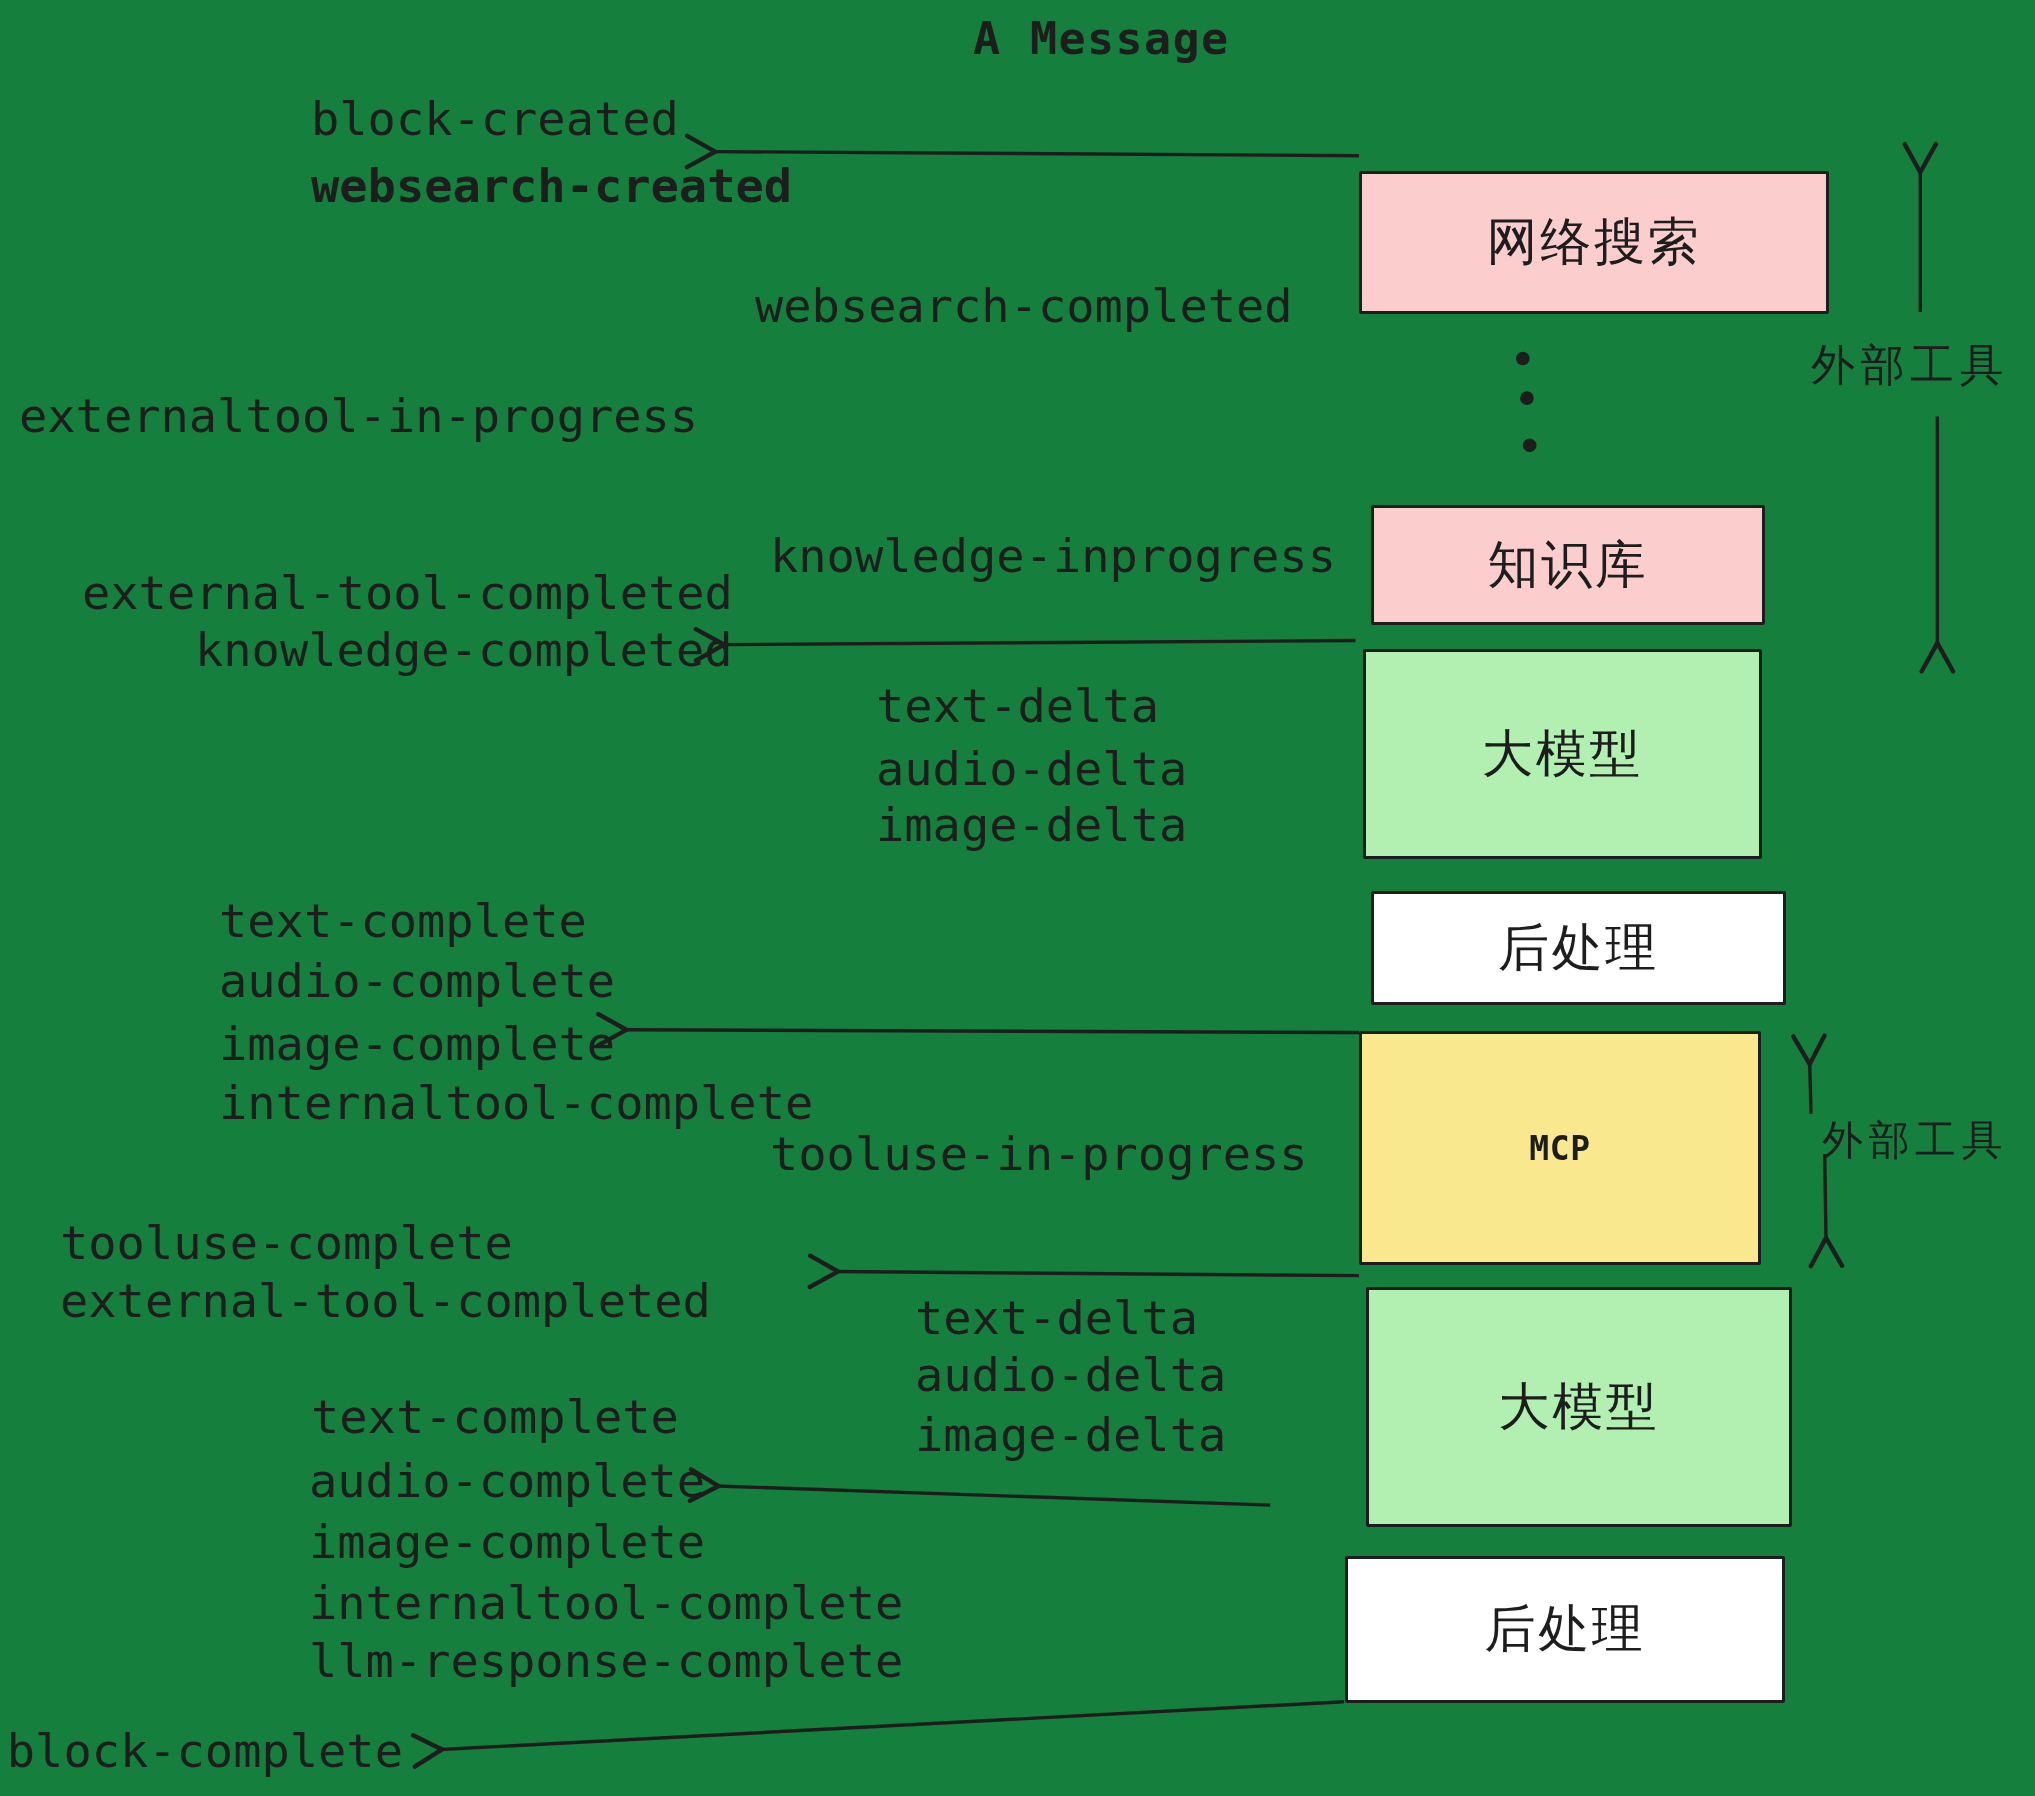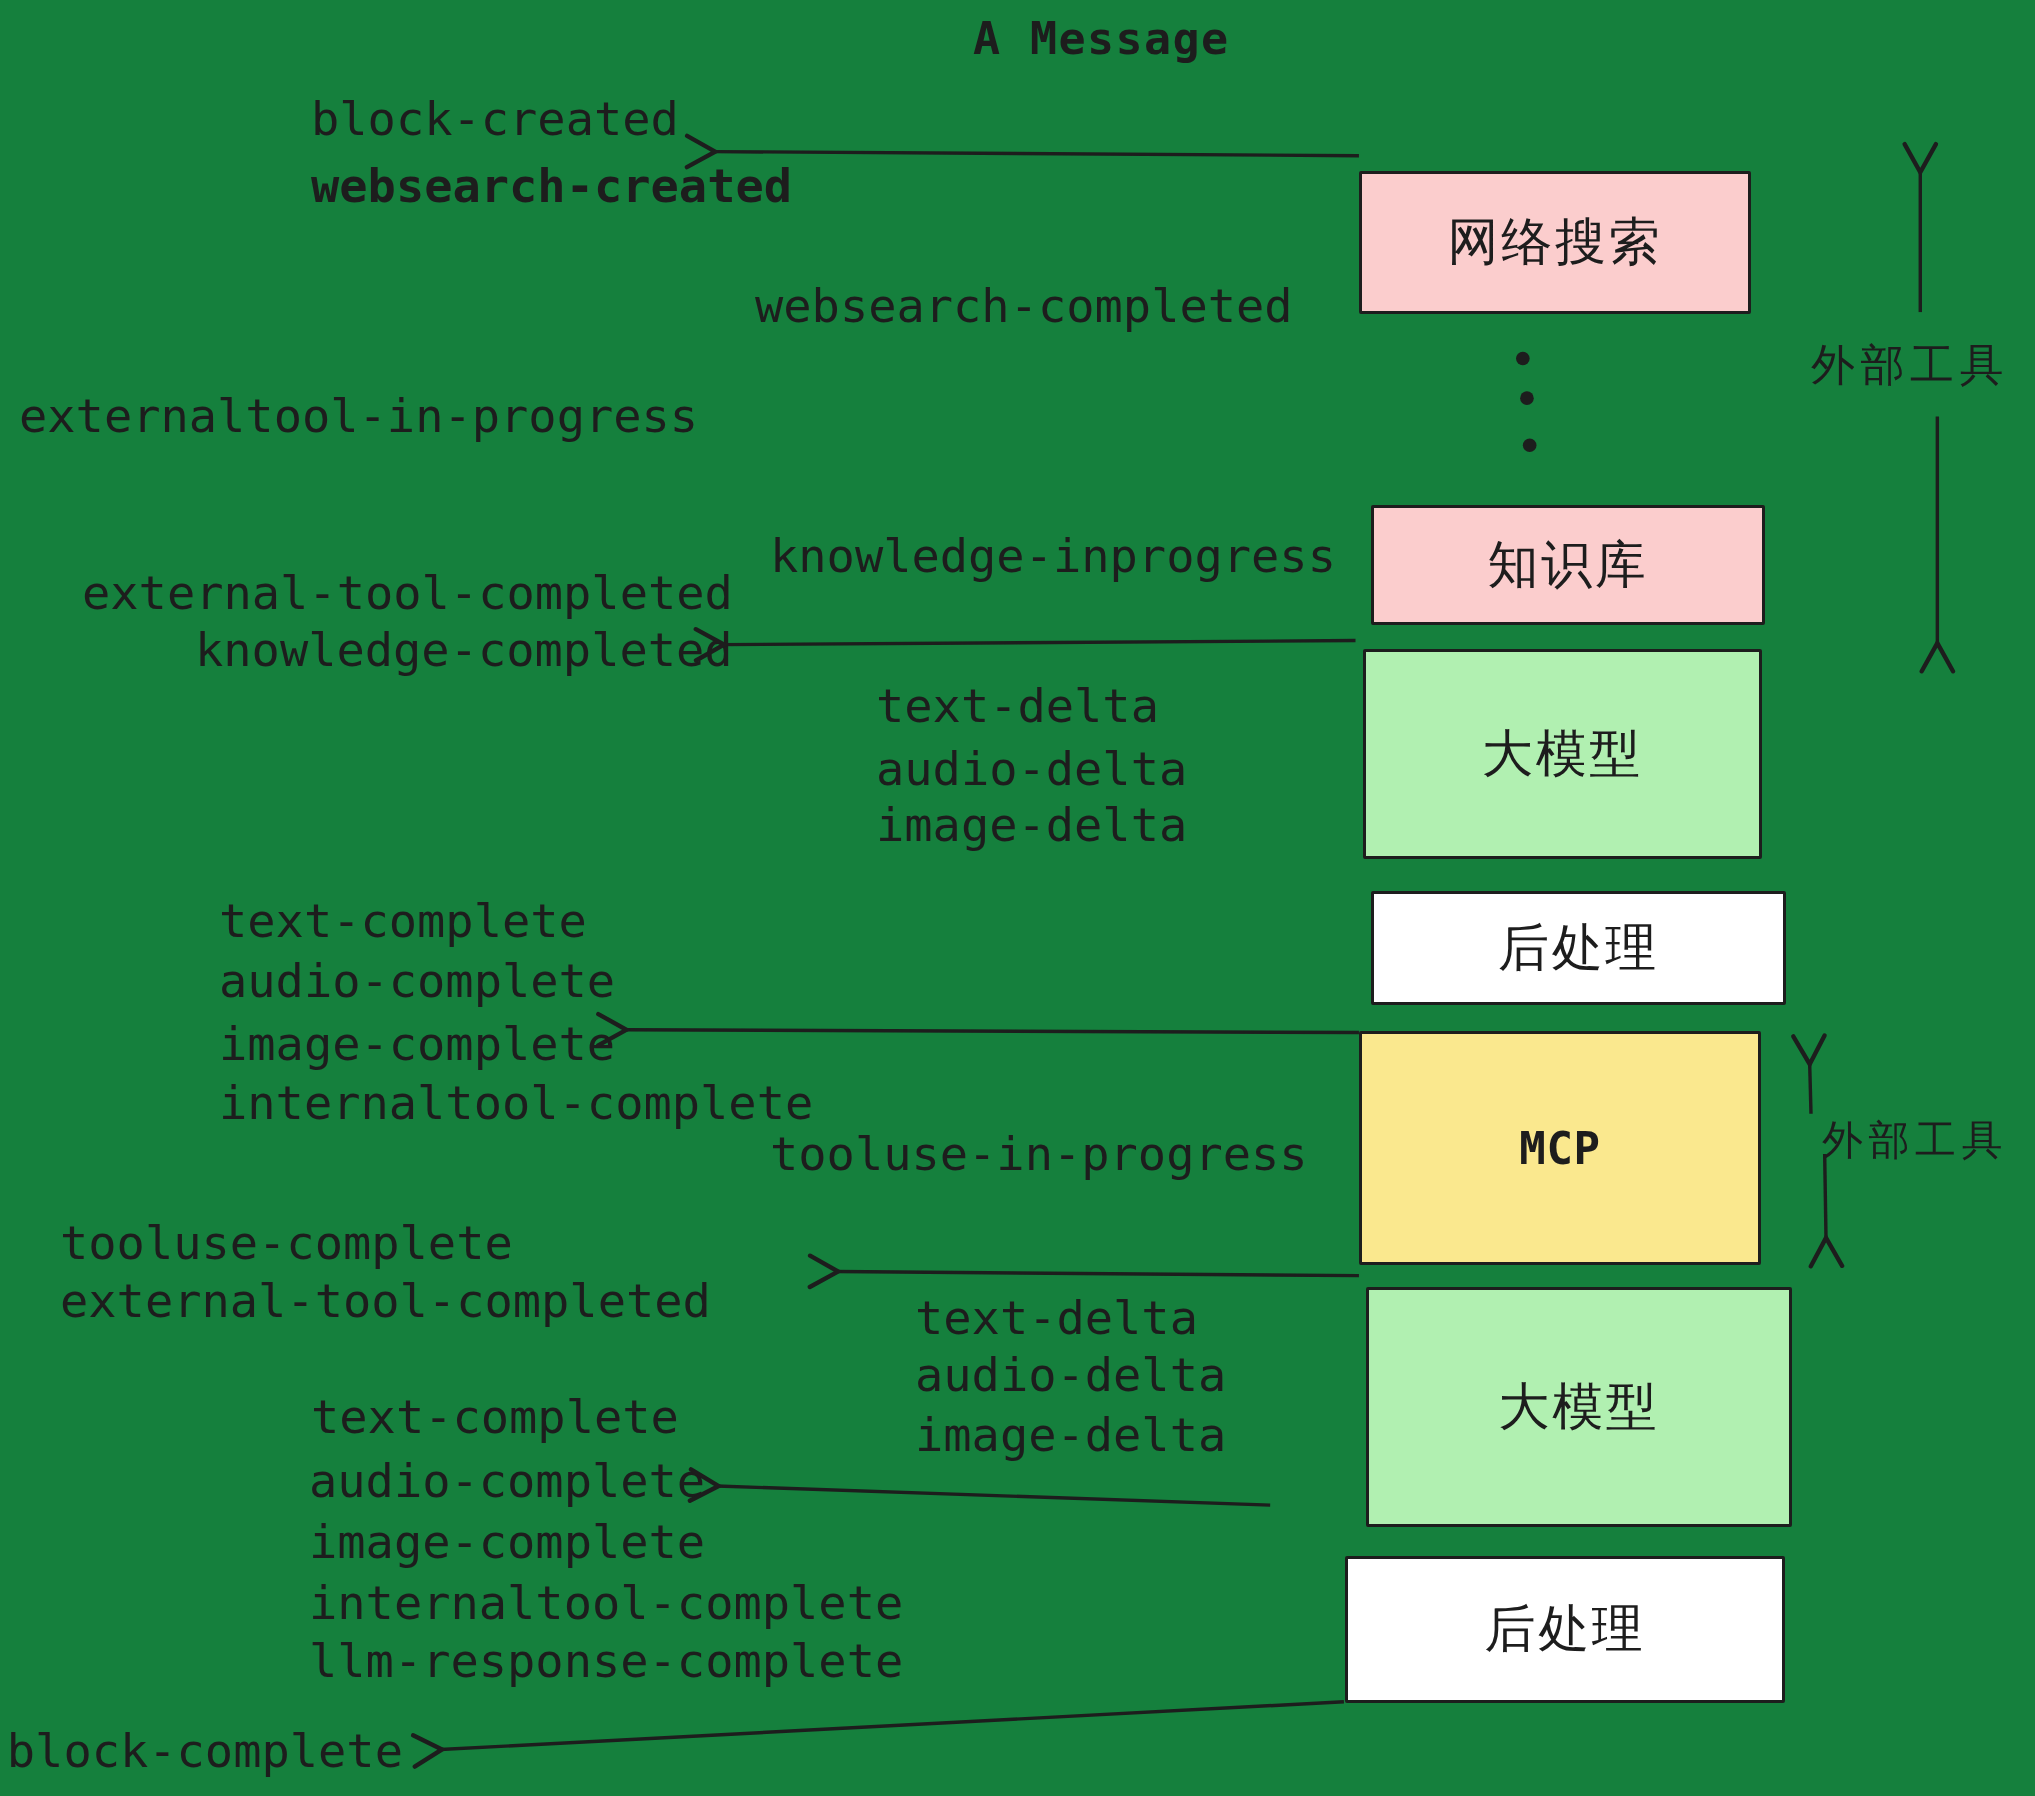--- a/index.html
+++ b/index.html
@@ -36,21 +36,21 @@
   }
   .box .lbl{
     font-family:"Liberation Sans", sans-serif;
     font-size:51px;
     font-weight:500;
     letter-spacing:2.7px;
     white-space:nowrap;
   }
   .box .lbl.latin{
     font-family:"DejaVu Sans Mono", monospace;
-    font-size:44px;
+    font-size:33px;
     font-weight:bold;
     letter-spacing:0.7px;
   }
   .side-label{
     position:absolute;
     font-family:"Liberation Sans", sans-serif;
     font-size:44px;
     letter-spacing:5.5px;
     white-space:nowrap;
   }
@@ -93,21 +93,21 @@
   <div class="evt" style="left:915px;top:1352px;">audio-delta</div>
   <div class="evt" style="left:915px;top:1412px;">image-delta</div>
 
   <div class="evt" style="left:311px;top:1394px;">text-complete</div>
   <div class="evt" style="left:309px;top:1458px;">audio-complete</div>
   <div class="evt" style="left:309px;top:1519px;">image-complete</div>
   <div class="evt" style="left:309px;top:1580px;">internaltool-complete</div>
   <div class="evt" style="left:309px;top:1638px;">llm-response-complete</div>
   <div class="evt" style="left:6.8px;top:1728px;">block-complete</div>
 
-  <div class="box" style="left:1359px;top:171px;width:392px;height:143px;background:#fbcdcd;">
+  <div class="box" style="left:1359px;top:171px;width:470px;height:143px;background:#fbcdcd;">
     <span class="lbl">网络搜索</span>
   </div>
   <div class="box" style="left:1371px;top:505px;width:394px;height:120px;background:#fbcdcd;">
     <span class="lbl">知识库</span>
   </div>
   <div class="box" style="left:1363px;top:649px;width:399px;height:210px;background:#b1f0b1;">
     <span class="lbl">大模型</span>
   </div>
   <div class="box" style="left:1371px;top:891px;width:415px;height:114px;background:#ffffff;">
     <span class="lbl">后处理</span>

